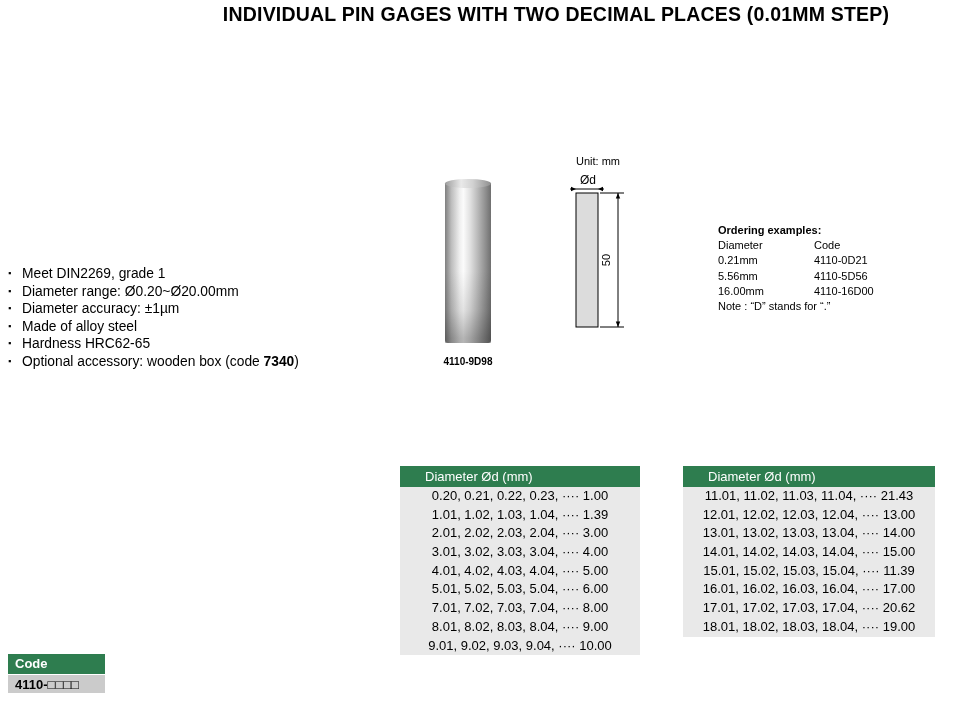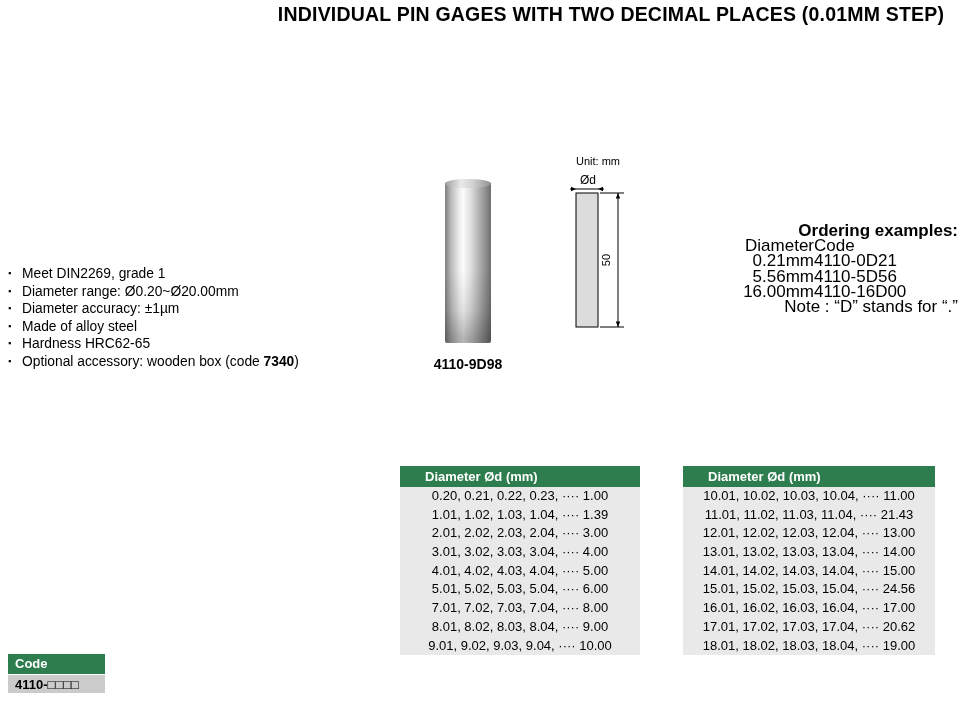--- a/index.html
+++ b/index.html
@@ -1,58 +1,58 @@
 <!DOCTYPE html>
 <html style="--green: #2e7d4f; --row_gray: #e9e9e9;"><head>
 <meta charset="utf-8">
 <style>
   html,body{margin:0;padding:0;background:#fff;font-family:"Liberation Sans",sans-serif;color:#000;}
   .page{position:relative;width:961px;height:703px;background:#fff;overflow:hidden;}
 
   
-  .title{position:absolute;left:611px;top:3px;transform:translateX(-50%);
+  .title{position:absolute;left:556px;top:3px;transform:translateX(-50%);
          font-size:19.5px;font-weight:bold;white-space:nowrap;letter-spacing:0.2px;}
 
   
   .features{position:absolute;left:8px;top:265px;list-style:none;margin:0;padding:0;font-size:13.8px;}
   .feature{display:flex;line-height:17.6px;}
   .bullet{width:14px;font-size:9px;line-height:17.6px;flex:0 0 14px;}
 
   
   .pin-wrap{position:absolute;left:445px;top:179px;width:46px;height:165px;}
   .pin-top{position:absolute;left:0;top:0;width:46px;height:9px;border-radius:50%;
            background:linear-gradient(90deg,#9d9d9d,#e9e9e9 35%,#d2d2d2 60%,#8f8f8f);}
   .pin-body{position:absolute;left:0;top:4px;width:46px;height:160px;
             background:linear-gradient(90deg,#7f7f7f 0%,#bdbdbd 14%,#efefef 32%,#fbfbfb 40%,#dedede 56%,#b2b2b2 74%,#8a8a8a 90%,#6f6f6f 100%);
             border-radius:0 0 3px 3px;}
   .pin-shade{position:absolute;left:0;top:4px;width:46px;height:160px;
              background:linear-gradient(180deg,rgba(0,0,0,0) 55%,rgba(0,0,0,0.10) 80%,rgba(0,0,0,0.28) 97%);}
   .model-label{position:absolute;left:407px;top:356px;width:122px;text-align:center;
-               font-size:14px;font-weight:bold;}
+               font-size:10px;font-weight:bold;}
 
   
   .diagram{position:absolute;left:570px;top:152px;}
   .diagram text{font-family:"Liberation Sans",sans-serif;fill:#000;}
 
   
-  .ordering{position:absolute;left:718px;top:223px;width:240px;font-size:17px;line-height:15.2px;text-align:right;}
+  .ordering{position:absolute;left:718px;top:223px;width:240px;font-size:11px;line-height:15.2px;}
   .ordering-title{font-weight:bold;}
   .ord-row{display:flex;}
   .ord-c1{width:96px;flex:0 0 96px;}
 
   
   .code-box{position:absolute;left:8px;top:654px;width:97px;font-size:13px;font-weight:bold;}
   .code-label{background:var(--green,#2e7d4f);color:#fff;height:20px;line-height:20px;padding-left:7px;}
   .code-value{background:#cbcbcb;color:#000;height:18px;line-height:20px;padding-left:7px;margin-top:1px;}
 
   
   .dtable{position:absolute;top:466px;}
   .dtable.left{left:400px;width:240px;}
   .dtable.right{left:683px;width:252px;}
-  .thead{background:var(--green,#2e7d4f);color:#fff;font-weight:bold;font-size:13px;
+  .thead{background:var(--green,#2e7d4f);color:#fff;font-weight:normal;font-size:13px;
          height:21px;line-height:21px;padding-left:25px;}
   .trow{background:var(--row_gray,#e9e9e9);height:18.7px;line-height:18.7px;margin-top:0;
         text-align:center;font-size:13px;white-space:nowrap;}
 </style>
 </head>
 <body>
 
 <div class="page">
 
   <div class="title">INDIVIDUAL PIN GAGES WITH TWO DECIMAL PLACES (0.01MM STEP)</div>
@@ -144,24 +144,23 @@
     <div class="trow">3.01, 3.02, 3.03, 3.04, ···· 4.00</div>
     <div class="trow">4.01, 4.02, 4.03, 4.04, ···· 5.00</div>
     <div class="trow">5.01, 5.02, 5.03, 5.04, ···· 6.00</div>
     <div class="trow">7.01, 7.02, 7.03, 7.04, ···· 8.00</div>
     <div class="trow">8.01, 8.02, 8.03, 8.04, ···· 9.00</div>
     <div class="trow">9.01, 9.02, 9.03, 9.04, ···· 10.00</div>
   </div>
 
   <div class="dtable right">
     <div class="thead">Diameter Ød (mm)</div>
-    <div class="trow">10.01, 10.02, 10.03, 10.04, ···· 11.00</div>
     <div class="trow">11.01, 11.02, 11.03, 11.04, ···· 21.43</div>
     <div class="trow">12.01, 12.02, 12.03, 12.04, ···· 13.00</div>
     <div class="trow">13.01, 13.02, 13.03, 13.04, ···· 14.00</div>
     <div class="trow">14.01, 14.02, 14.03, 14.04, ···· 15.00</div>
-    <div class="trow">15.01, 15.02, 15.03, 15.04, ···· 24.56</div>
+    <div class="trow">15.01, 15.02, 15.03, 15.04, ···· 11.39</div>
     <div class="trow">16.01, 16.02, 16.03, 16.04, ···· 17.00</div>
     <div class="trow">17.01, 17.02, 17.03, 17.04, ···· 20.62</div>
     <div class="trow">18.01, 18.02, 18.03, 18.04, ···· 19.00</div>
   </div>
 
 </div>
 
 </body></html>

